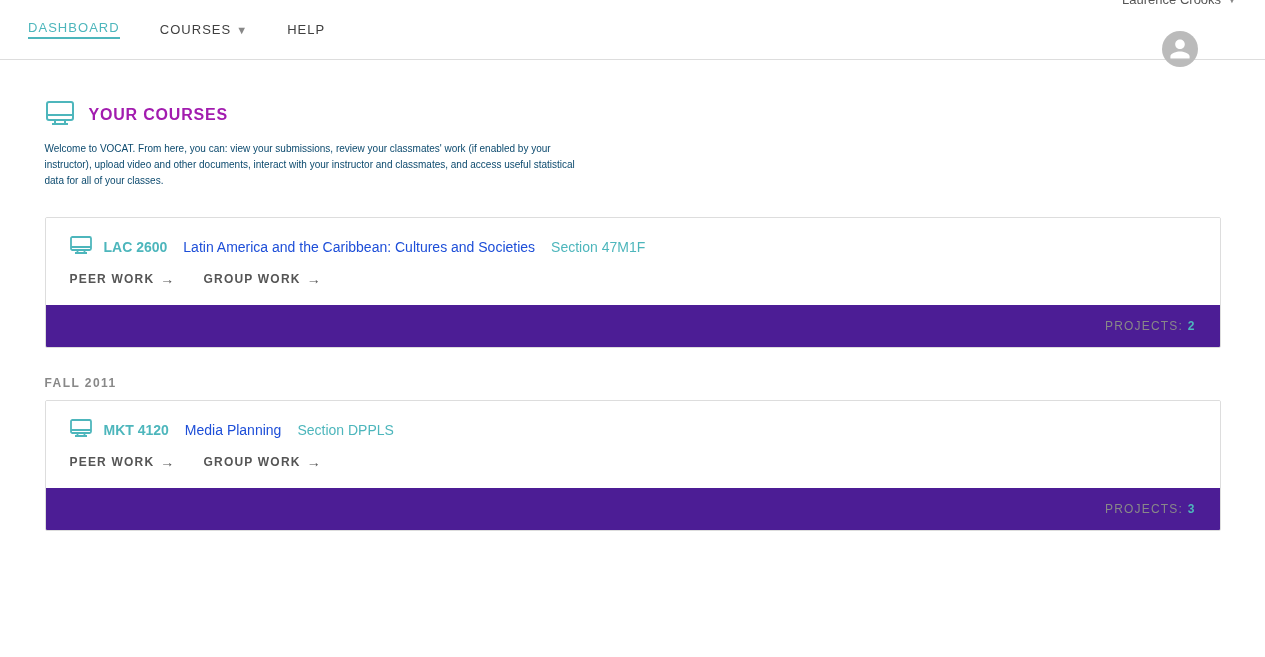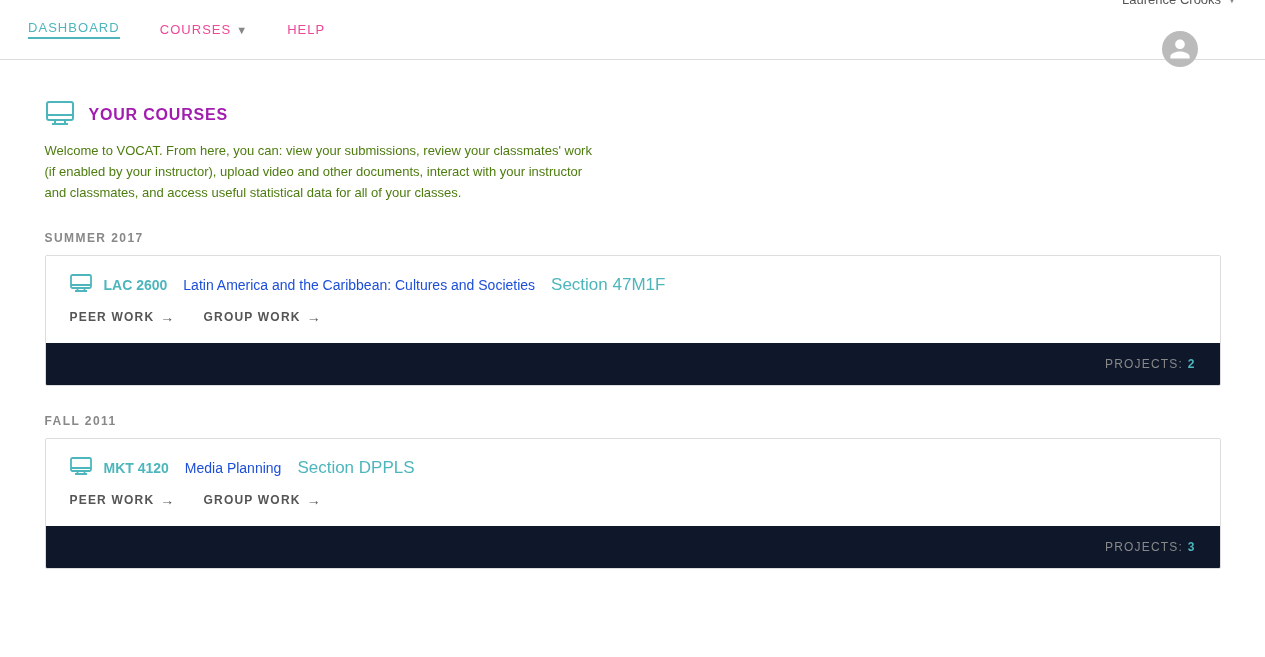--- a/index.html
+++ b/index.html
@@ -20,21 +20,21 @@
       position: relative;
     }
     .nav-left {
       display: flex;
       align-items: center;
       gap: 40px;
     }
     .nav-link {
       font-size: 13px;
       letter-spacing: 0.08em;
-      color: #ec4899;
+      color: #404040;
       text-decoration: none;
       cursor: pointer;
       font-weight: 500;
     }
     .nav-link.active {
       color: #4db6bc;
       border-bottom: 2px solid #4db6bc;
       padding-bottom: 2px;
     }
     .nav-courses {
@@ -94,22 +94,22 @@
     .page-header-icon {
       color: #4db6bc;
     }
     .page-title {
       font-size: 16px;
       font-weight: 600;
       color: #a21caf;
       letter-spacing: 0.05em;
     }
     .page-desc {
-      font-size: 13px;
-      color: #4d7c0f;
+      font-size: 10px;
+      color: #0c4a6e;
       line-height: 1.6;
       max-width: 550px;
       margin-bottom: 28px;
     }
 
     
     .semester-label {
       font-size: 12px;
       letter-spacing: 0.12em;
       color: #888;
@@ -144,21 +144,21 @@
       font-weight: 700;
       color: #4db6bc;
       margin-right: 4px;
     }
     .course-name {
       font-size: 14px;
       color: #1d4ed8;
       margin-right: 4px;
     }
     .course-section {
-      font-size: 17px;
+      font-size: 14px;
       color: #4db6bc;
     }
     .course-actions {
       display: flex;
       gap: 28px;
     }
     .course-action-link {
       font-size: 12px;
       letter-spacing: 0.1em;
       font-weight: 600;
@@ -168,21 +168,21 @@
       align-items: center;
       gap: 6px;
       cursor: pointer;
     }
     .arrow-icon {
       font-size: 14px;
     }
 
     
     .course-footer {
-      background: #0f172a;
+      background: #4c1d95;
       padding: 14px 24px;
       display: flex;
       justify-content: flex-end;
       align-items: flex-end;
     }
     .projects-count {
       font-size: 12px;
       letter-spacing: 0.1em;
       color: #888;
       font-weight: 500;
@@ -231,21 +231,20 @@
         <line x1="7" y1="24" x2="23" y2="24" stroke="#4db6bc" stroke-width="2"></line>
       </svg>
     </span>
     <h1 class="page-title">YOUR COURSES</h1>
   </div>
 
   <p class="page-desc">Welcome to VOCAT. From here, you can: view your submissions, review your classmates' work (if enabled by your instructor), upload video and other documents, interact with your instructor and classmates, and access useful statistical data for all of your classes.</p>
 
   <div id="semesters-container">
       <div>
-        <div class="semester-label">SUMMER 2017</div>
         <div class="course-card">
           <div class="course-main">
             <div class="course-info-row">
               <span class="course-icon"><svg width="22" height="18" viewBox="0 0 22 18" fill="none">
       <rect x="1" y="1" width="20" height="13" rx="1.5" stroke="#4db6bc" stroke-width="1.8" fill="none"></rect>
       <line x1="1" y1="11" x2="21" y2="11" stroke="#4db6bc" stroke-width="1.8"></line>
       <line x1="7.5" y1="14" x2="7.5" y2="17" stroke="#4db6bc" stroke-width="1.8"></line>
       <line x1="14.5" y1="14" x2="14.5" y2="17" stroke="#4db6bc" stroke-width="1.8"></line>
       <line x1="5" y1="17" x2="17" y2="17" stroke="#4db6bc" stroke-width="1.8"></line>
     </svg></span>

